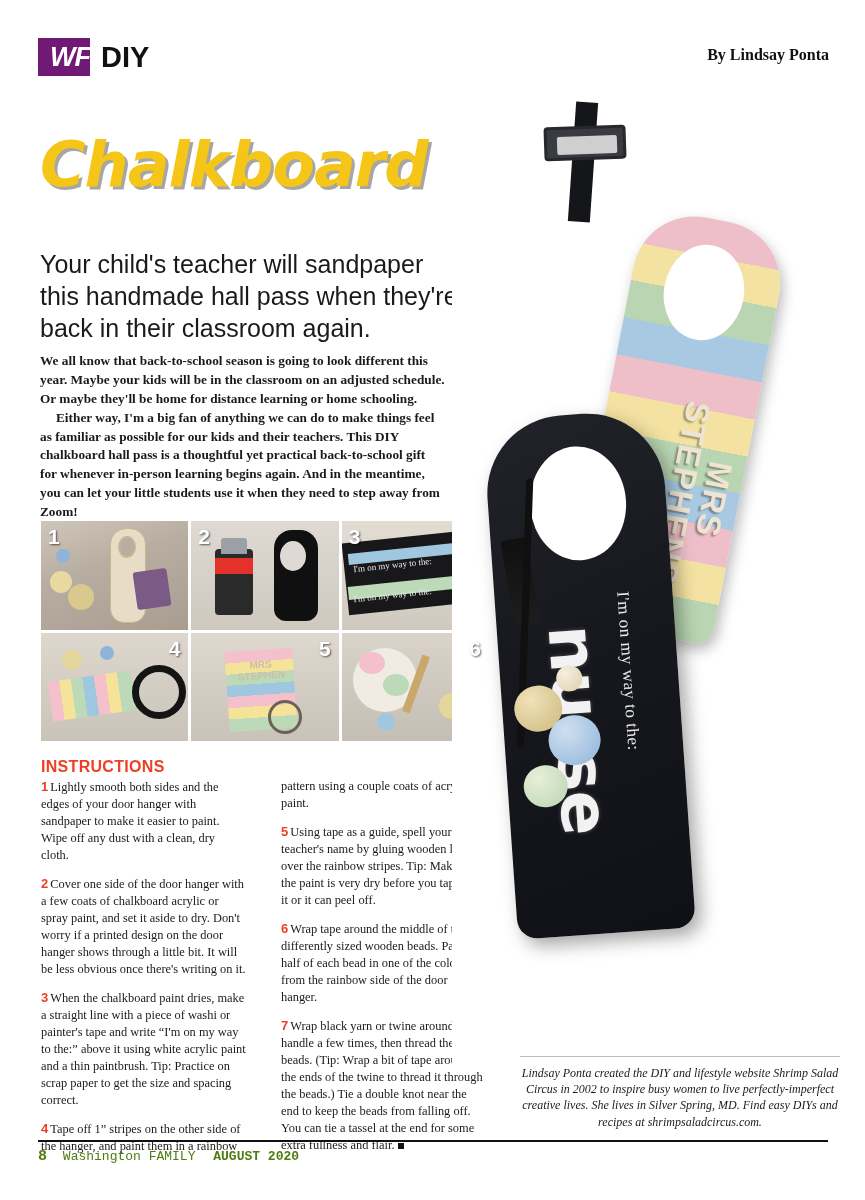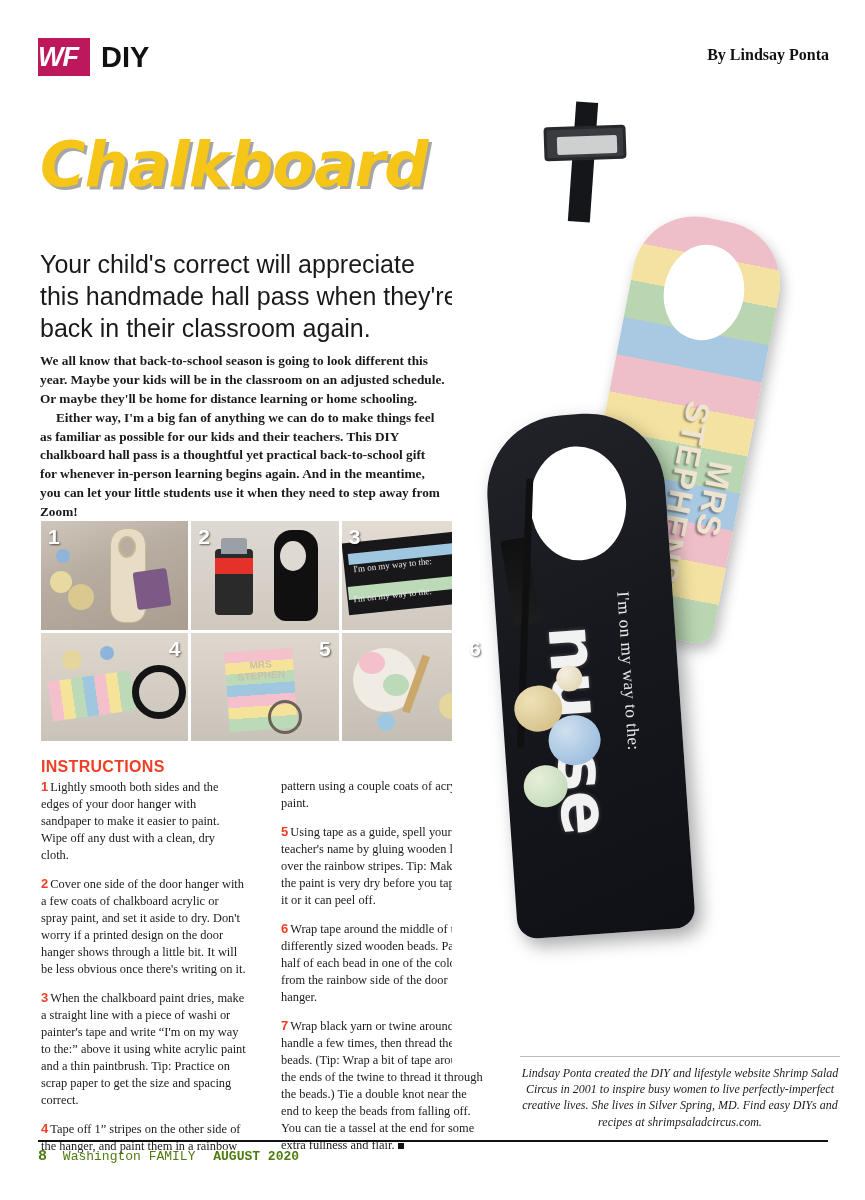--- a/index.html
+++ b/index.html
@@ -11,24 +11,24 @@
     color: #1a1a1a;
     position: relative;
     overflow: hidden;
   }
   .page { position: relative; width: 865px; height: 1200px; }
 
   
   .header { position: absolute; top: 38px; left: 38px; right: 36px; height: 40px; }
   .wf-logo {
     display: inline-block; width: 52px; height: 38px;
-    background: #be185d; color: #fff;
+    background: #701a75; color: #fff;
     font-family: "Liberation Sans", sans-serif;
     font-weight: bold; font-style: italic; font-size: 27px;
-    text-align: left; line-height: 38px; letter-spacing: -1px;
+    text-align: right; line-height: 38px; letter-spacing: -1px;
     vertical-align: top;
   }
   .diy-label {
     display: inline-block; margin-left: 7px;
     font-family: "Liberation Sans", sans-serif;
     font-weight: bold; font-size: 29px; color: #111;
     line-height: 38px; vertical-align: top;
   }
   .byline {
     position: absolute; right: 0; top: 8px;
@@ -271,21 +271,21 @@
     <span class="wf-logo">WF</span>
     <span class="diy-label">DIY</span>
     <span class="byline">By Lindsay Ponta</span>
   </div>
 
   <div class="title-wrap">
     <span class="title-word title-1">Chalkboard</span>
     <span class="title-word title-2">Hall Pass</span>
   </div>
 
-  <div class="deck">Your child's correct will appreciate this handmade hall pass when they're back in their classroom again.</div>
+  <div class="deck">Your child's teacher will sandpaper this handmade hall pass when they're back in their classroom again.</div>
 
   <div class="intro">
     <p>We all know that back-to-school season is going to look different this year. Maybe your kids will be in the classroom on an adjusted schedule. Or maybe they'll be home for distance learning or home schooling.</p>
     <p>Either way, I'm a big fan of anything we can do to make things feel as familiar as possible for our kids and their teachers. This DIY chalkboard hall pass is a thoughtful yet practical back-to-school gift for whenever in-person learning begins again. And in the meantime, you can let your little students use it when they need to step away from Zoom!</p>
   </div>
 
   <div class="photo-grid">
 
     <div class="photo p1">
       <span class="num num-tl">1</span>
@@ -410,21 +410,21 @@
       <div class="tassel"></div>
       <div class="cord"></div>
       <div class="bead-small"></div>
       <div class="bead-big1"></div>
       <div class="bead-big2"></div>
       <div class="bead-big3"></div>
     </div>
   </div>
 
   <div class="bio-rule"></div>
-  <div class="bio">Lindsay Ponta created the DIY and lifestyle website Shrimp Salad Circus in 2001 to inspire busy women to live perfectly-imperfect creative lives. She lives in Silver Spring, MD. Find easy DIYs and recipes at shrimpsaladcircus.com.</div>
+  <div class="bio">Lindsay Ponta created the DIY and lifestyle website Shrimp Salad Circus in 2002 to inspire busy women to live perfectly-imperfect creative lives. She lives in Silver Spring, MD. Find easy DIYs and recipes at shrimpsaladcircus.com.</div>
 
   <div class="footer-rule"></div>
   <div class="footer">
     <span class="pg">8</span>
     <span class="mag">Washington FAMILY</span>
     <span class="date">AUGUST 2020</span>
   </div>
 
 </div>
 

